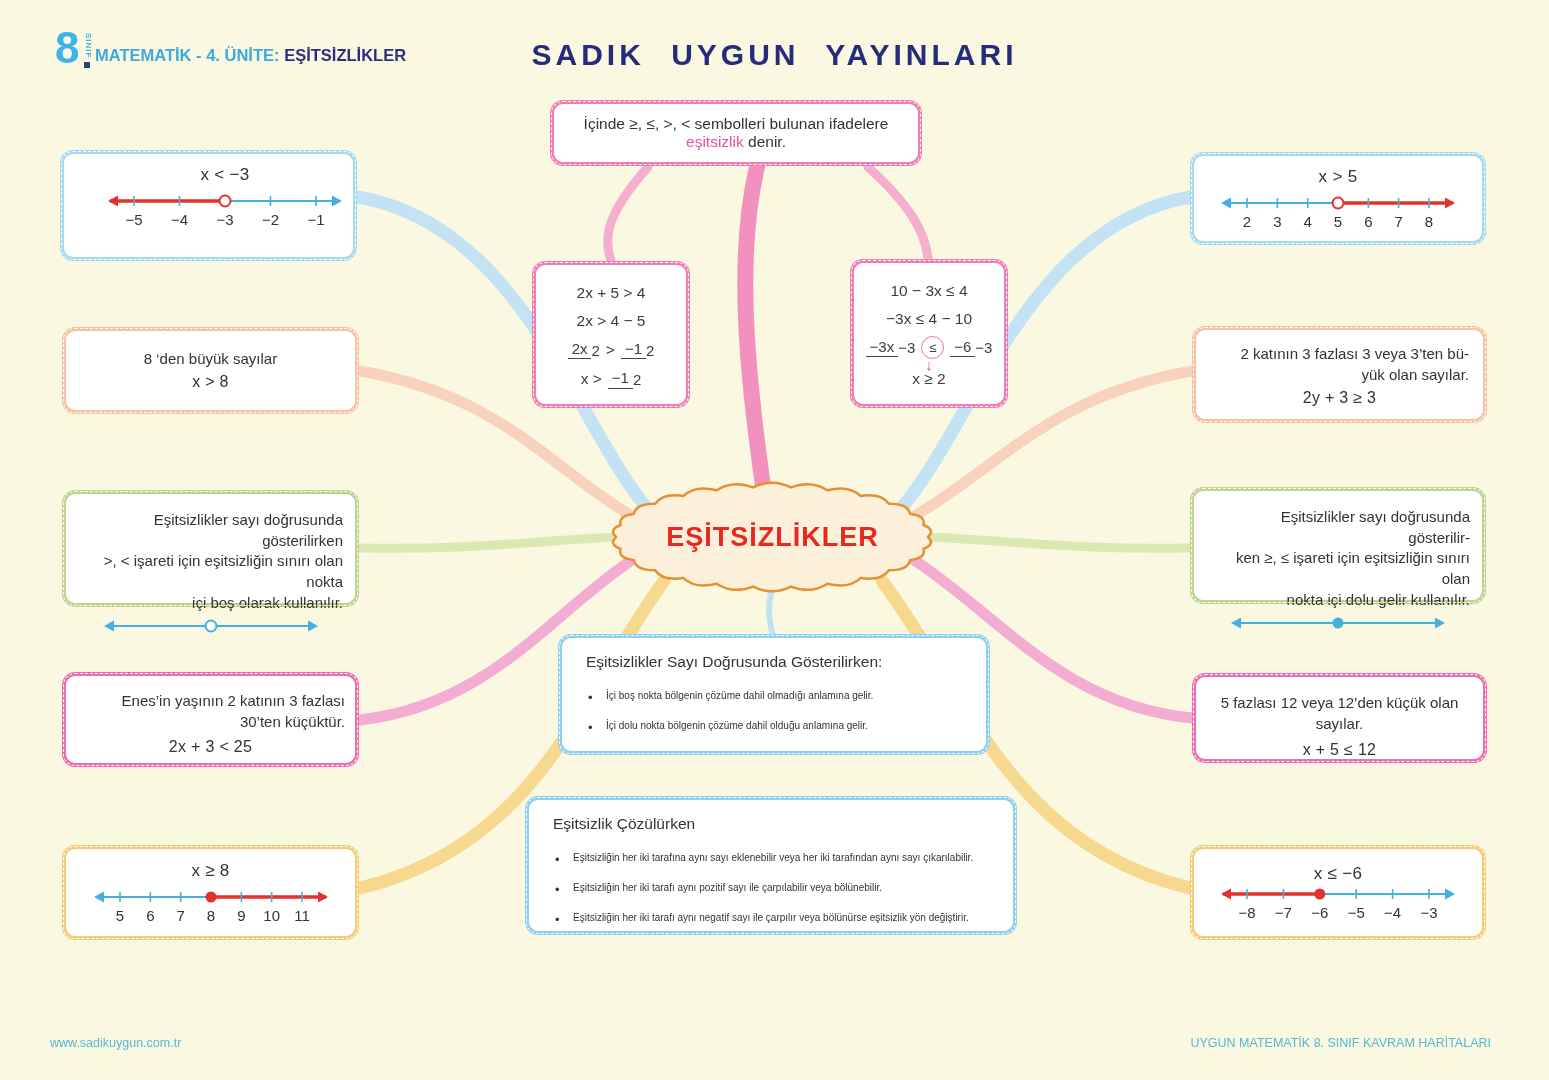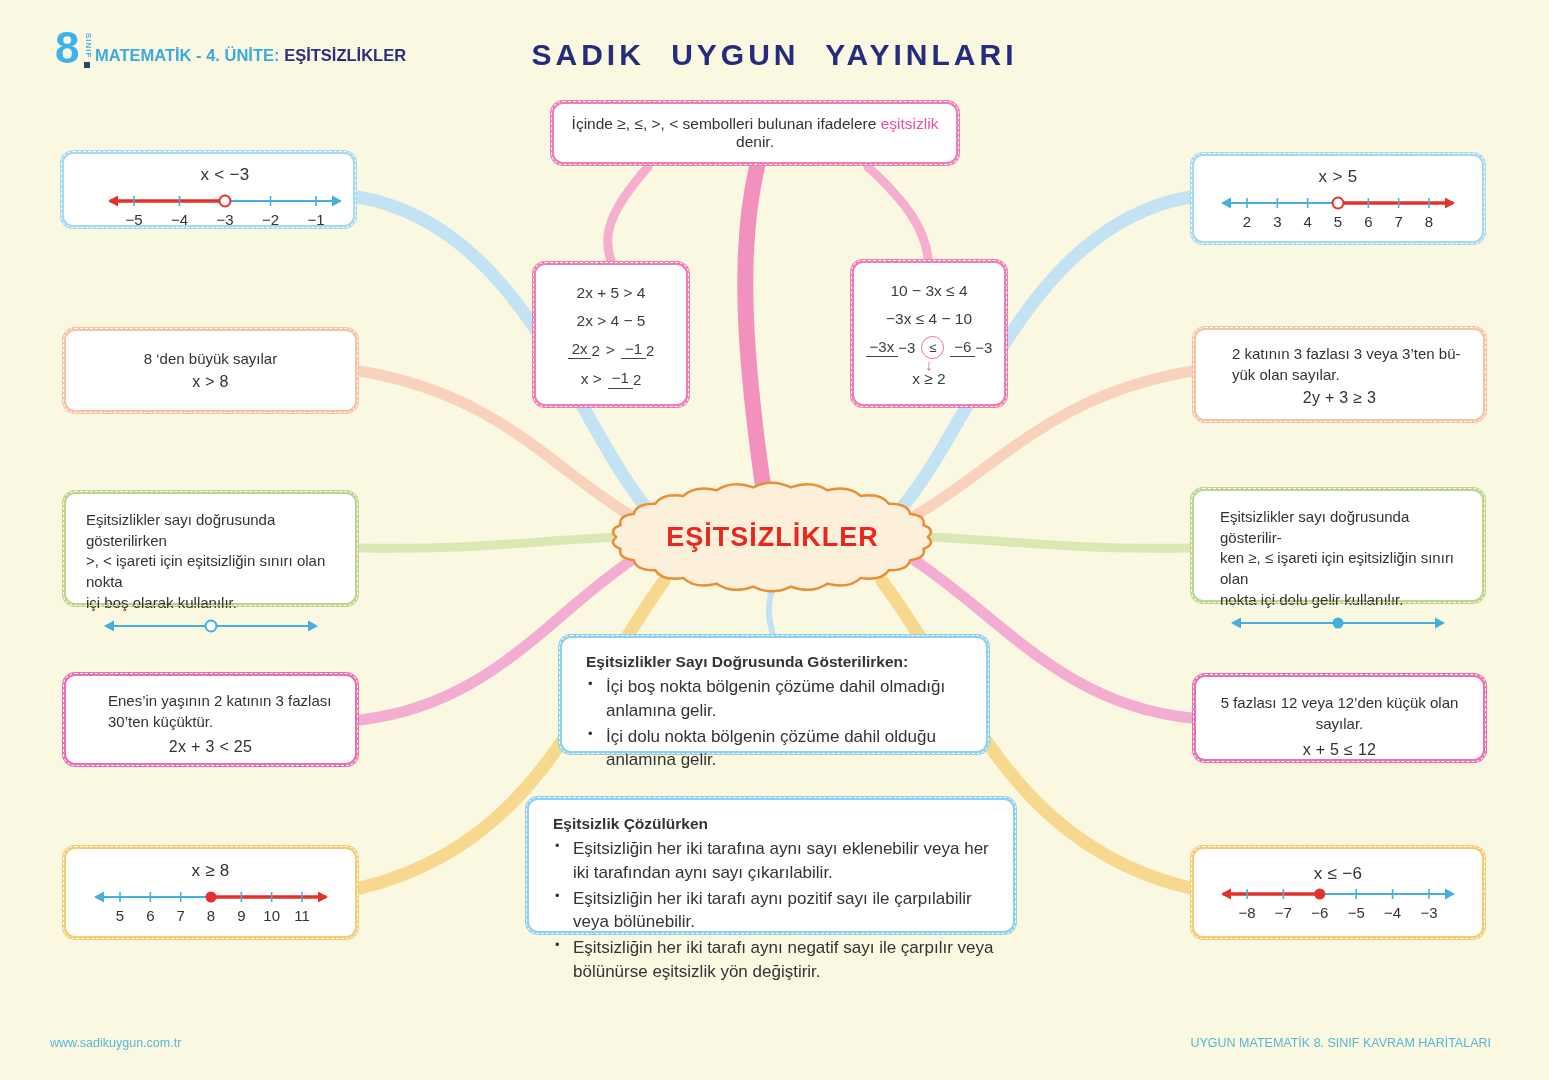--- a/index.html
+++ b/index.html
@@ -16,37 +16,37 @@
   
   .grade-num{position:absolute;left:55px;top:26px;font-size:44px;font-weight:bold;color:#3CB3E9;line-height:1;z-index:2;}
   .grade-sub{position:absolute;left:84px;top:33px;writing-mode:vertical-rl;font-size:8px;font-weight:bold;
              letter-spacing:1px;color:#3CB3E9;z-index:2;}
   .grade-mark{position:absolute;left:84px;top:62px;width:6px;height:6px;background:#27456F;z-index:2;}
   .unit-line{position:absolute;left:95px;top:46px;font-size:16.5px;font-weight:bold;z-index:2;}
   .unit-label{color:#3CAADE;} .unit-topic{color:#2B2F7E;}
   .publisher{position:absolute;left:0;right:0;top:38px;text-align:center;font-size:30px;font-weight:bold;
              color:#252C7D;letter-spacing:4px;word-spacing:14px;z-index:2;}
   
-  .def-box{left:550px;top:100px;width:410px;height:66px;display:flex;align-items:center;}
+  .def-box{left:550px;top:100px;width:372px;height:66px;display:flex;align-items:center;}
   .def-text{font-size:15.5px;text-align:center;padding:0 14px;}
   .hl-pink{color:#EC4FA0;}
   
   .eq-box{display:flex;flex-direction:column;align-items:center;padding-top:14px;font-size:15.5px;color:#3d3d3d;}
   .eq-row{margin:5px 0;display:flex;align-items:center;gap:6px;}
   .frac{display:inline-flex;flex-direction:row;align-items:center;line-height:1.15;font-size:15px;}
   .frac .fn{border-bottom:1.6px solid #444;padding:0 4px 1px;}
   .frac .fd{padding-top:1px;}
   .circ-op{display:inline-flex;align-items:center;justify-content:center;width:21px;height:21px;
            border:1.6px solid #EC6FB2;border-radius:50%;font-size:13px;color:#3d3d3d;}
   .pink-arrow{color:#E14FA8;font-size:15px;font-weight:bold;line-height:.6;margin:1px 0;}
   
-  .tx{font-size:15px;line-height:1.38;color:#333;}
-  .bullet{position:relative;padding:0 4px 0 44px;font-size:17px;line-height:1.4;margin-top:2px;}
+  .tx{font-size:15px;line-height:1.38;color:#333;text-align:right;}
+  .bullet{position:relative;padding:0 4px 0 44px;font-size:10px;line-height:1.4;margin-top:16px;}
   .bullet::before{content:"•";position:absolute;left:26px;top:0;font-size:13px;}
-  .bx-title{font-weight:bold;font-size:15.5px;padding:15px 0 2px 24px;}
+  .bx-title{font-weight:normal;font-size:15.5px;padding:15px 0 2px 24px;}
   
   .root-wrap{position:absolute;left:595px;top:470px;width:355px;height:135px;z-index:3;}
   .root-label{position:absolute;inset:0;display:flex;align-items:center;justify-content:center;
               font-size:27px;font-weight:bold;color:#E8281E;letter-spacing:1px;}
   
   .footer-left{position:absolute;left:50px;bottom:30px;font-size:12.5px;color:#55B8D6;z-index:2;}
   .footer-right{position:absolute;right:58px;bottom:30px;font-size:12.5px;color:#55B8D6;z-index:2;}
 </style>
 </head>
 <body>
@@ -80,21 +80,21 @@
   <div class="unit-line">
     <span class="unit-label">MATEMATİK - 4. ÜNİTE:</span>
     <span class="unit-topic">EŞİTSİZLİKLER</span>
   </div>
   <div class="publisher">SADIK  UYGUN  YAYINLARI</div>
 
   <div class="box c-pink def-box">
     <div class="def-text"><span>İçinde ≥, ≤, &gt;, &lt; sembolleri bulunan ifadelere </span><span class="hl-pink">eşitsizlik</span><span> denir.</span></div>
   </div>
 
-  <div class="box c-blue" style="left:60px;top:150px;width:297px;height:79px;padding-left:33px;">
+  <div class="box c-blue" style="left:60px;top:150px;width:297px;height:111px;padding-left:33px;">
     <div class="formula" style="margin-top:11px;">x &lt; −3</div>
     <div class="nl-wrap"><svg width="250" height="48">
           <line x1="10" y1="16" x2="125" y2="16" stroke="#E2322B" stroke-width="3.5"></line>
           <line x1="125" y1="16" x2="240" y2="16" stroke="#45AFDF" stroke-width="2"></line>
           <polygon points="8,16 18,10.5 18,21.5" fill="#E2322B"></polygon>
           <polygon points="242,16 232,10.5 232,21.5" fill="#45AFDF"></polygon>
           <line x1="34" y1="11" x2="34" y2="21" stroke="#45AFDF" stroke-width="1.6"></line>
           <line x1="79.5" y1="11" x2="79.5" y2="21" stroke="#45AFDF" stroke-width="1.6"></line>
           <line x1="170.5" y1="11" x2="170.5" y2="21" stroke="#45AFDF" stroke-width="1.6"></line>
           <line x1="216" y1="11" x2="216" y2="21" stroke="#45AFDF" stroke-width="1.6"></line>

